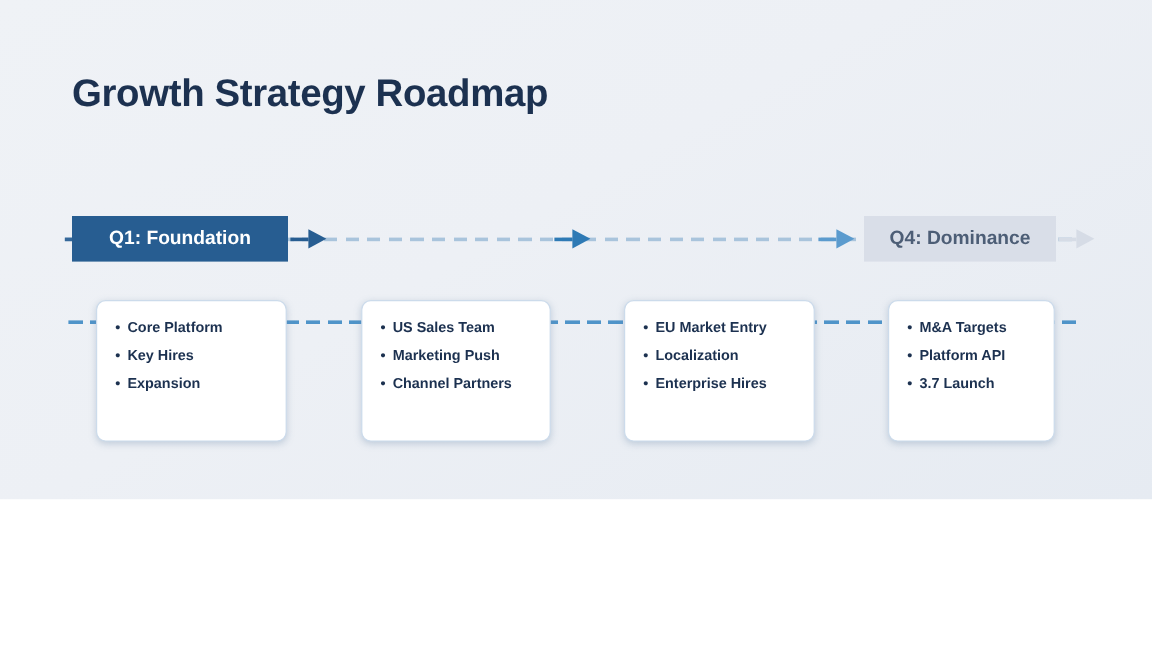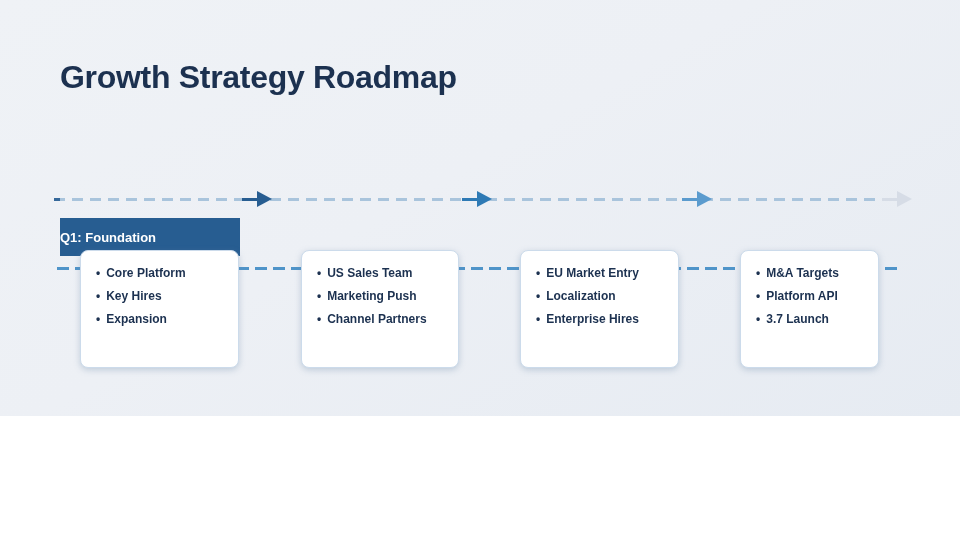--- a/index.html
+++ b/index.html
@@ -21,23 +21,23 @@
     position:absolute;left:54px;top:198px;width:853px;height:3px;
     background:repeating-linear-gradient(90deg,#a9c4dc 0 11px,transparent 11px 18px);
     z-index:0;
   }
   .hdr-tick{
     position:absolute;left:54px;top:198px;width:6px;height:3px;
     background:#35689a;z-index:1;
   }
   .phase-box{
     position:absolute;top:180px;height:38px;
-    display:flex;align-items:center;justify-content:flex-start;
+    display:flex;align-items:center;justify-content:center;
     z-index:2;
-    font-size:13px;font-weight:700;margin-top:38px;
+    font-size:16px;font-weight:700;
   }
   .phase-0{left:60px;width:180px;background:#275d91;color:#ffffff;}
   .phase-1{left:280px;width:180px;background:#2e7ab5;color:#ffffff;}
   .phase-2{left:500px;width:180px;background:#5b9bce;color:#21395a;}
   .phase-3{left:720px;width:160px;background:#d9dee8;color:#4d5e76;}
   .arrow{
     position:absolute;top:191px;width:40px;height:16px;z-index:2;
   }
   .arrow-0{left:240px;} .arrow-1{left:460px;} .arrow-2{left:680px;} .arrow-3{left:880px;}
   .arrow-line{
@@ -98,20 +98,23 @@
   <div class="arrow arrow-1">
     <span class="arrow-line"></span>
     <span class="arrow-head"></span>
   </div>
 
   <div class="arrow arrow-2">
     <span class="arrow-line"></span>
     <span class="arrow-head"></span>
   </div>
 
+  <div class="phase-box phase-3">
+    <span>Q4: Dominance</span>
+  </div>
   <div class="arrow arrow-3">
     <span class="arrow-line"></span>
     <span class="arrow-head"></span>
   </div>
 
   <div class="timeline"></div>
 
   <div class="card card-0">
     <div class="item">
       <span class="dot">•</span>

